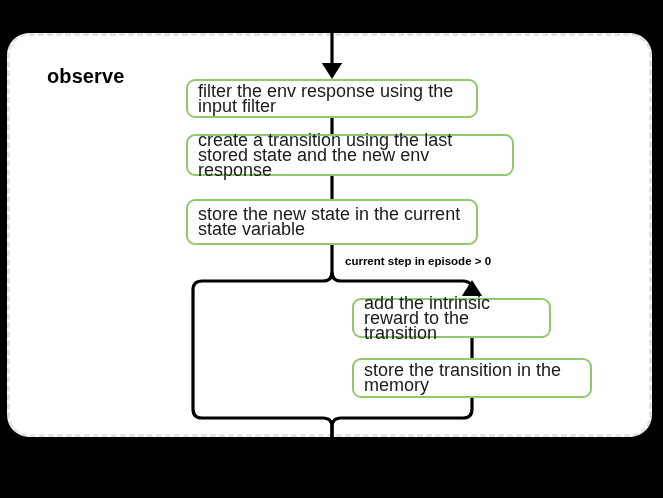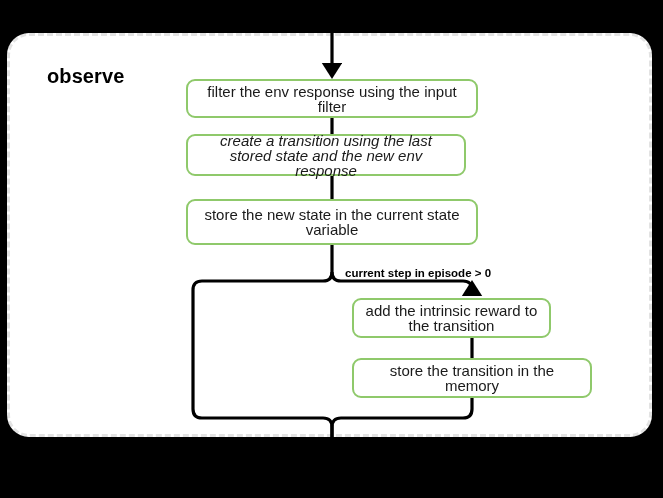--- a/index.html
+++ b/index.html
@@ -42,37 +42,37 @@
   
   .node {
     position: absolute;
     background: #ffffff;
     border: 2.5px solid #8fc96b;
     border-radius: 9px;
     box-sizing: border-box;
     display: flex;
     align-items: center;
     justify-content: center;
-    text-align: center;
-    font-size: 15px;
+    text-align: left;
+    font-size: 18px;
     color: #1a1a1a;
     line-height: 15px;
     padding: 2px 10px;
   }
   #node-filter      { left: 186px; top: 79px;  width: 292px; height: 39px; }
-  #node-transition  { left: 186px; top: 134px; width: 280px; height: 42px; font-style: italic; }
+  #node-transition  { left: 186px; top: 134px; width: 328px; height: 42px; }
   #node-store-state { left: 186px; top: 199px; width: 292px; height: 46px; }
   #node-intrinsic   { left: 352px; top: 298px; width: 199px; height: 40px; }
   #node-store-mem   { left: 352px; top: 358px; width: 240px; height: 40px; }
 
   
   #edge-label-condition {
     position: absolute;
     left: 345px;
-    top: 267px;
+    top: 255px;
     font-size: 11.5px;
     font-weight: bold;
     color: #000000;
     white-space: nowrap;
   }
 
   
   #edges {
     position: absolute;
     left: 0;

